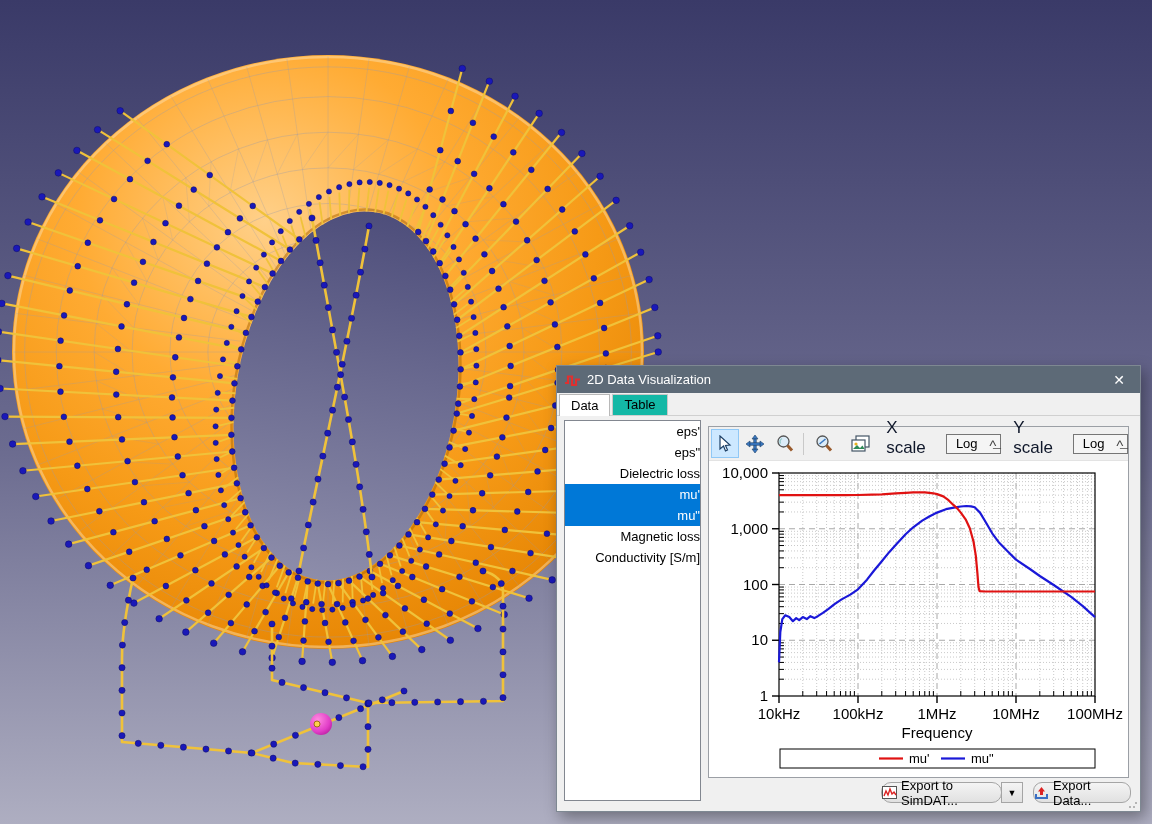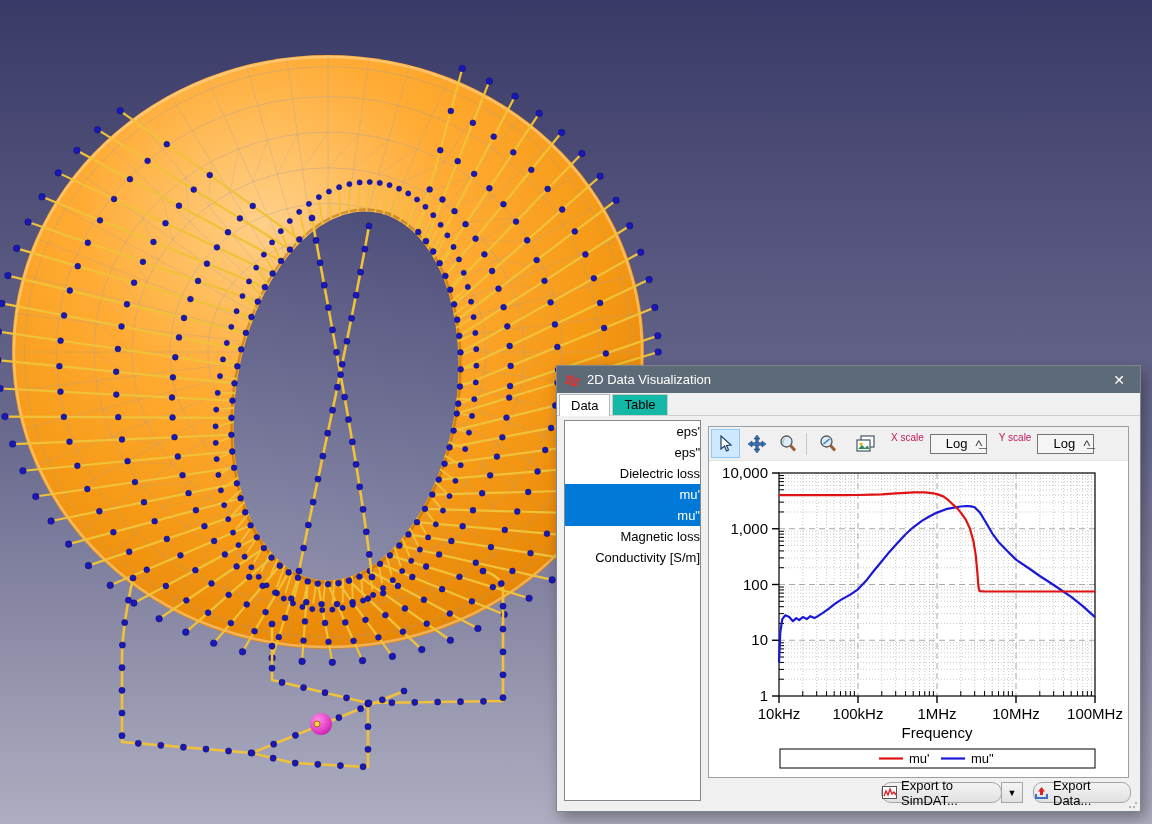--- a/index.html
+++ b/index.html
@@ -24,23 +24,23 @@
   .list-item{height:21px;line-height:21px;font-size:13px;padding-left:6px;color:#000;white-space:nowrap;text-align:right;}
   .list-item.sel{background:#0078d7;color:#fff;}
   
   #plot-panel{position:absolute;left:151px;top:60px;width:421px;height:352px;background:#fff;
               border:1px solid #9b9fa5;box-sizing:border-box;}
   #plot-toolbar{position:absolute;left:0;top:0;right:0;height:33px;background:#f0f0f0;
                 display:flex;align-items:center;border-bottom:1px solid #e3e3e3;}
   .tbtn{width:27px;height:27px;margin-left:2px;display:flex;align-items:center;justify-content:center;border:1px solid transparent;}
   .tbtn.sel{background:#cde8ff;border:1px solid #90c8f6;}
   .tsep{width:1px;height:22px;background:#c9c9c9;margin:0 4px;}
-  .tlabel{font-size:10px;color:#be185d;margin:0 6px 12px 12px;}
+  .tlabel{font-size:17px;color:#0f172a;margin:0 6px 12px 12px;}
   .combo{width:57px;height:20px;border:1px solid #767676;background:#f5f5f5;display:flex;align-items:center;
-         font-size:13px;padding-left:15px;box-sizing:border-box;}
+         font-size:13px;padding-left:9px;box-sizing:border-box;}
   .combo .val{flex:1;}
   .combo .chev{font-size:10px;color:#444;margin-right:4px;transform:scaleX(1.4);}
   #chart{position:absolute;left:0;top:33px;}
   
   .footer-btn{position:absolute;height:21px;background:linear-gradient(#f4f4f4,#e1e1e1);border:1px solid #a5a5a5;
               box-sizing:border-box;display:flex;align-items:center;justify-content:center;font-size:13px;color:#000;}
   #btn-simdat{left:324px;top:416px;width:121px;border-radius:10px;}
   #btn-simdat-arrow{left:444px;top:416px;width:22px;font-size:9px;}
   #btn-export{left:476px;top:416px;width:98px;border-radius:9px;}
   .btn-ico{margin-right:4px;flex:0 0 auto;}

